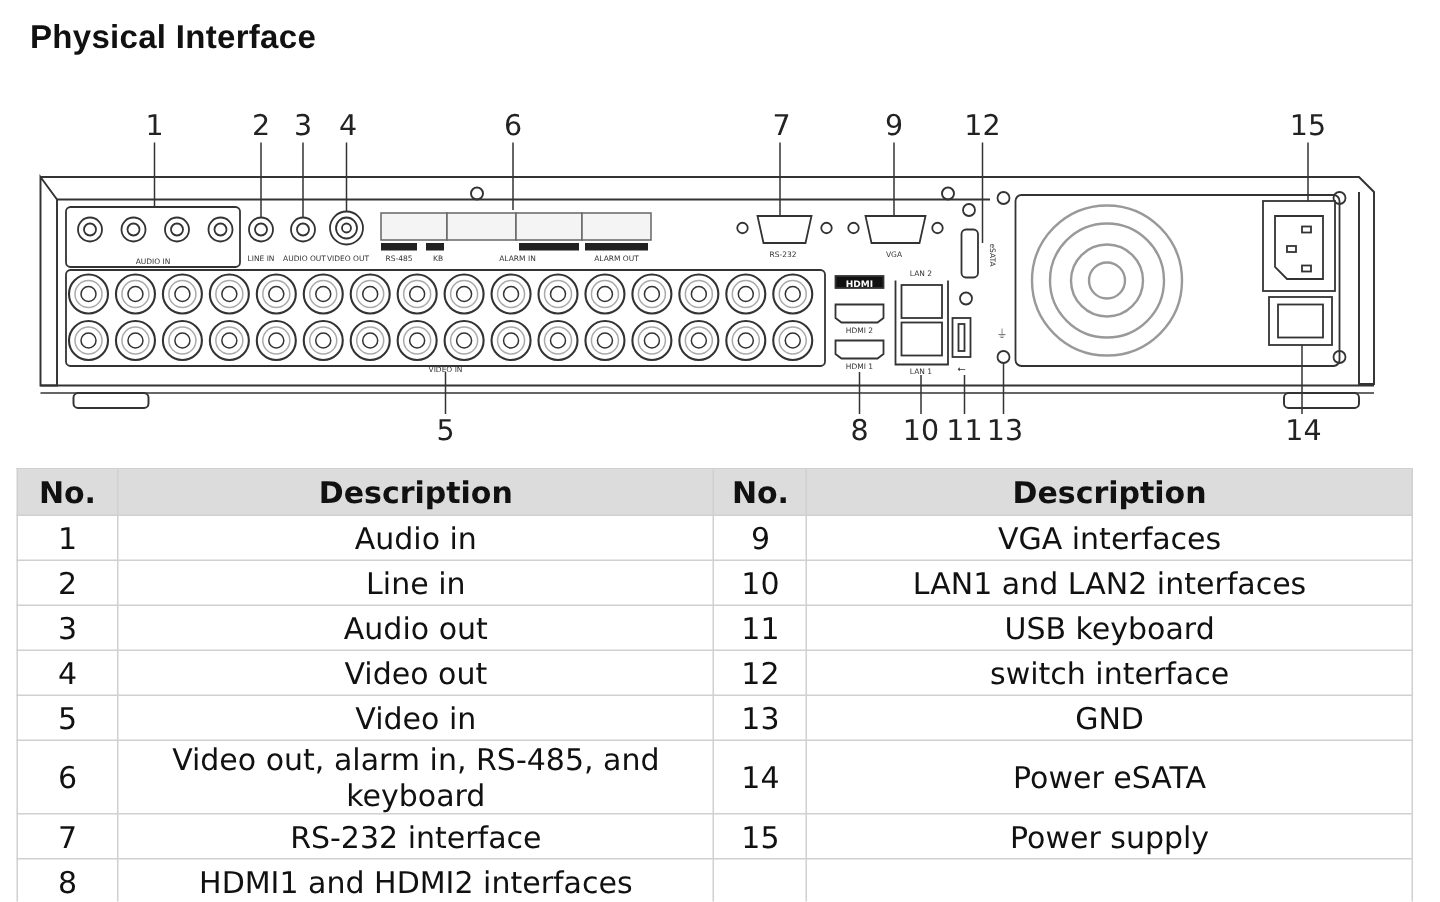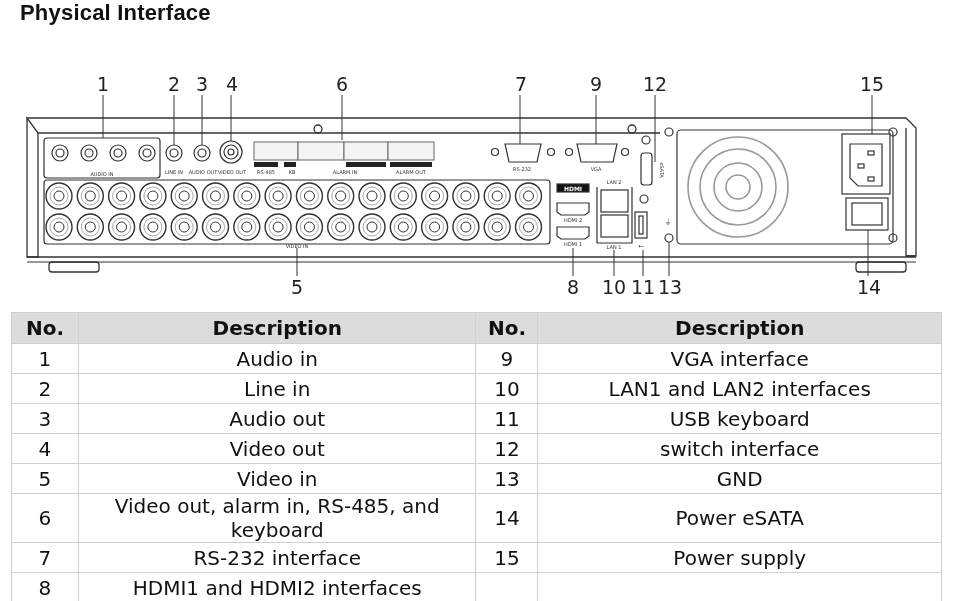--- a/index.html
+++ b/index.html
@@ -1,17 +1,17 @@
 <!DOCTYPE html>
 <html><head>
 <meta charset="utf-8">
 <style>
   html,body{margin:0;padding:0;background:#fff;}
   body{width:960px;height:601px;position:relative;overflow:hidden;font-family:"Liberation Sans",sans-serif;color:#111;}
-  .title{position:absolute;left:20px;top:0;font-size:22px;font-weight:bold;letter-spacing:0.2px;}
+  .title{position:absolute;left:20px;top:12px;font-size:22px;font-weight:bold;letter-spacing:0.2px;}
   .diagram{position:absolute;left:0;top:0;}
   .callout{position:absolute;font-family:"DejaVu Sans",sans-serif;font-size:19px;color:#222;transform:translateX(-50%);}
   table.spec{position:absolute;left:11px;top:312px;border-collapse:collapse;width:931px;font-family:"DejaVu Sans",sans-serif;font-size:20px;}
   table.spec th,table.spec td{border:1px solid #d0d0d0;text-align:center;height:29px;padding:0;}
   table.spec th{background:#dcdcdc;font-weight:bold;height:30px;}
   .tiny{font-family:"DejaVu Sans",sans-serif;font-size:5px;fill:#333;}
 </style>
 </head>
 <body>
 
@@ -379,21 +379,21 @@
       <th>Description</th>
       <th>No.</th>
       <th>Description</th>
     </tr>
   </thead>
   <tbody id="table-body">
       <tr>
         <td>1</td>
         <td>Audio in</td>
         <td>9</td>
-        <td>VGA interface</td>
+        <td>VGA interfaces</td>
       </tr>
       <tr>
         <td>2</td>
         <td>Line in</td>
         <td>10</td>
         <td>LAN1 and LAN2 interfaces</td>
       </tr>
       <tr>
         <td>3</td>
         <td>Audio out</td>

